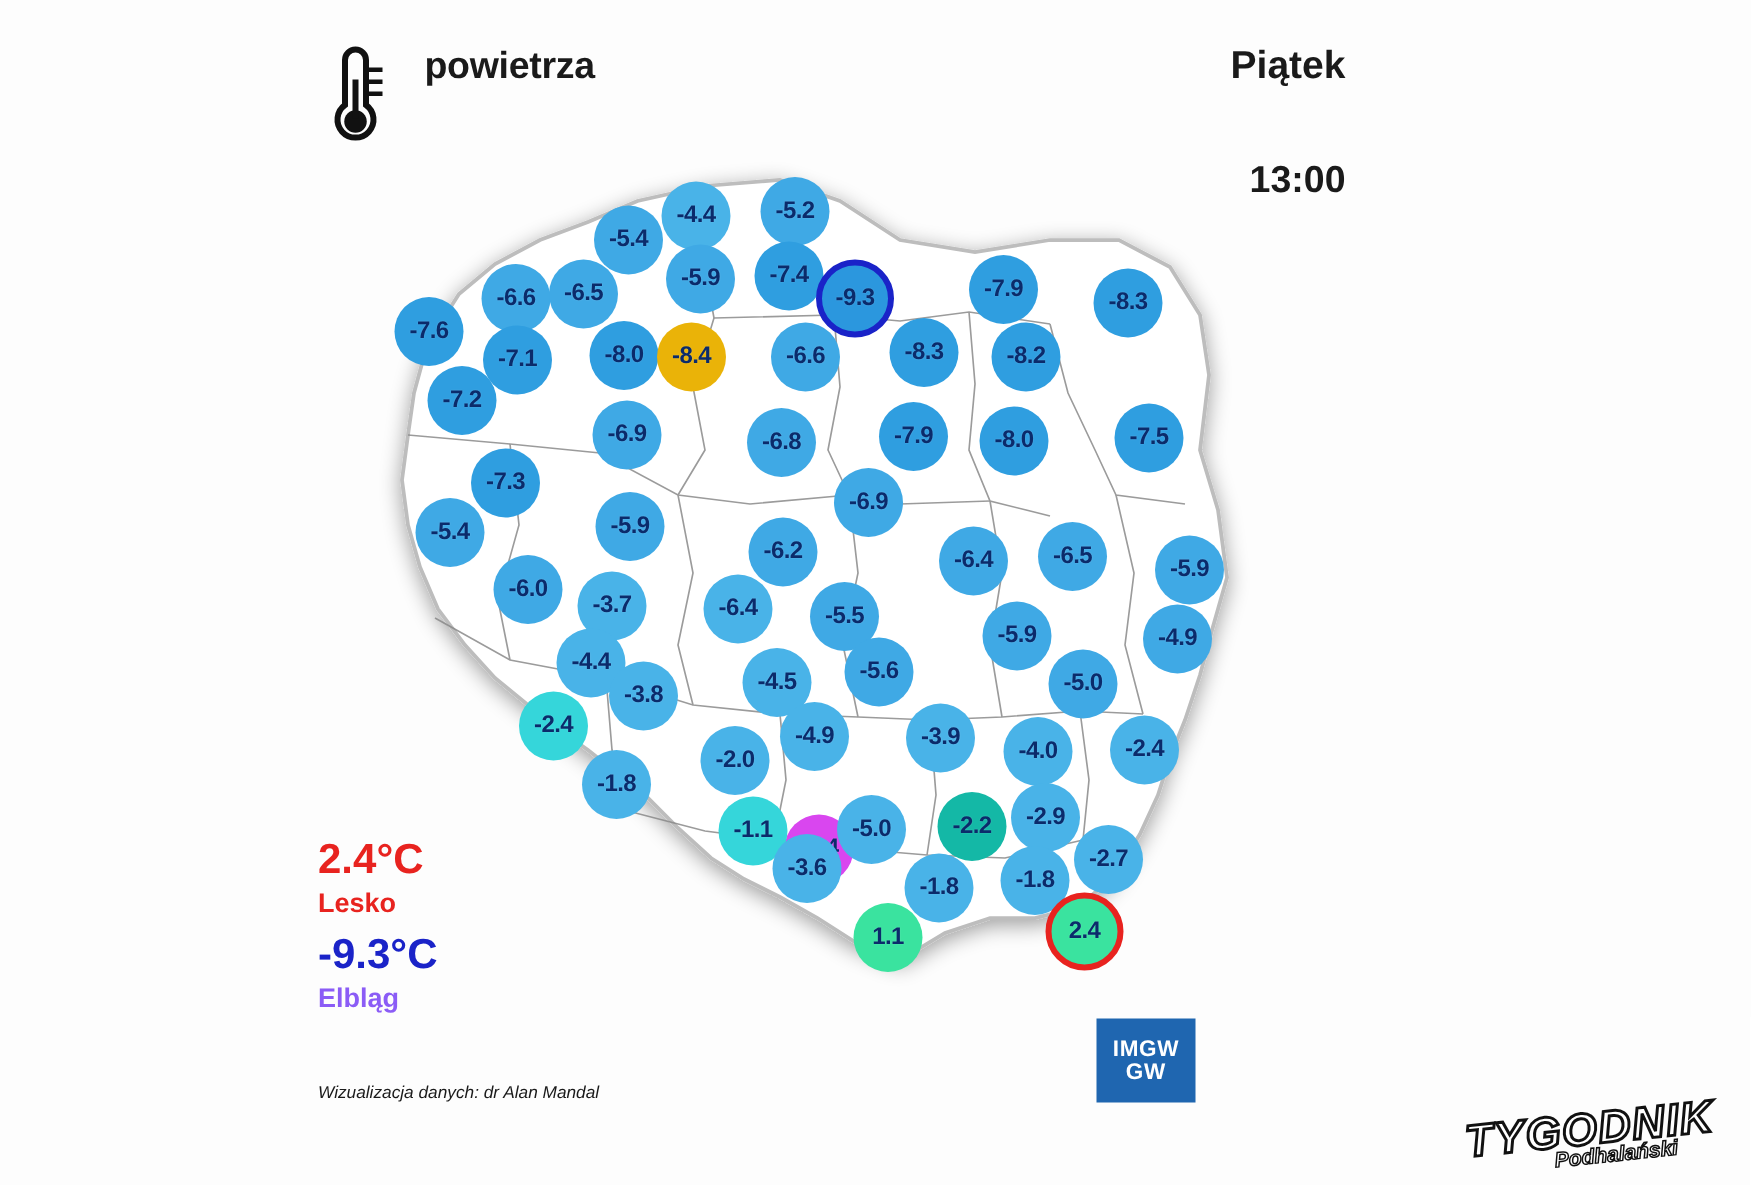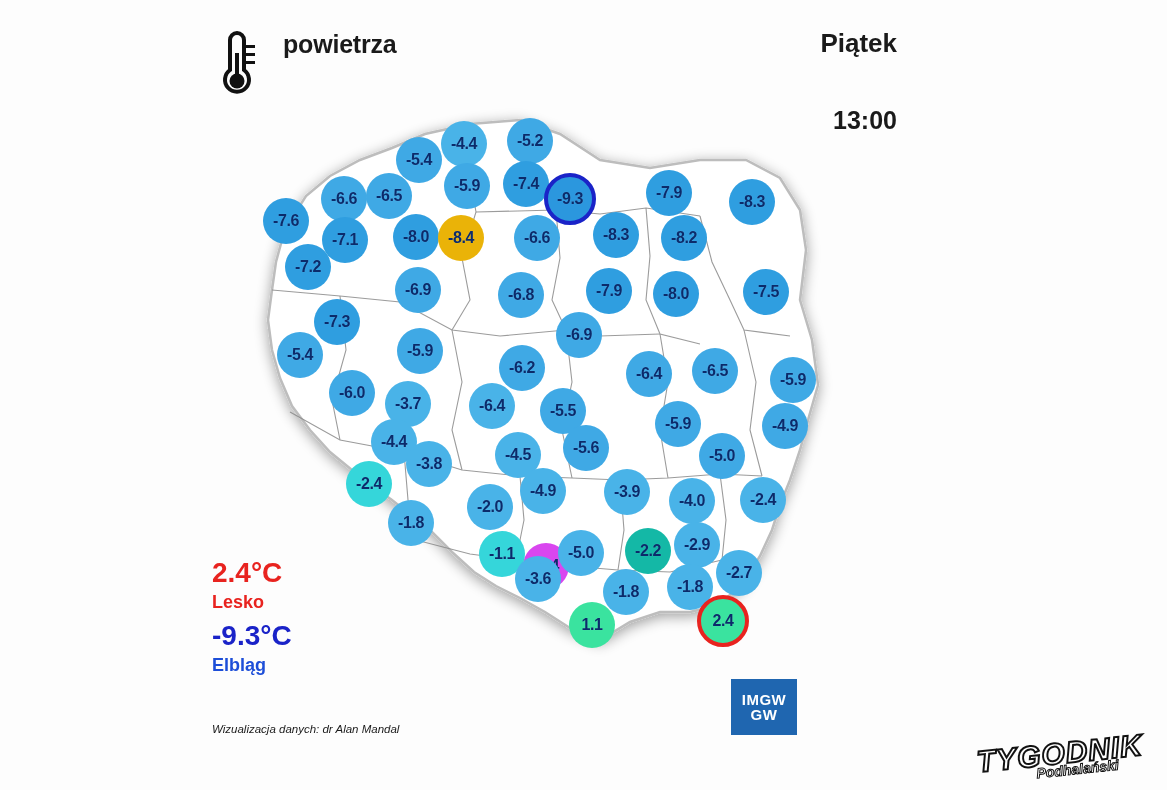--- a/index.html
+++ b/index.html
@@ -142,21 +142,21 @@
     font-size: 28px;
     font-weight: bold;
     color: #1a23c8;
   }
   .extreme-min-name {
     position: absolute;
     left: 212px;
     top: 655px;
     font-size: 18px;
     font-weight: bold;
-    color: #1d4ed8;
+    color: #8b5cf6;
   }
 
   
   .footnote {
     position: absolute;
     left: 212px;
     top: 690px;
     font-size: 11.5px;
     color: #1a1a1a;
     line-height: 1.35;

